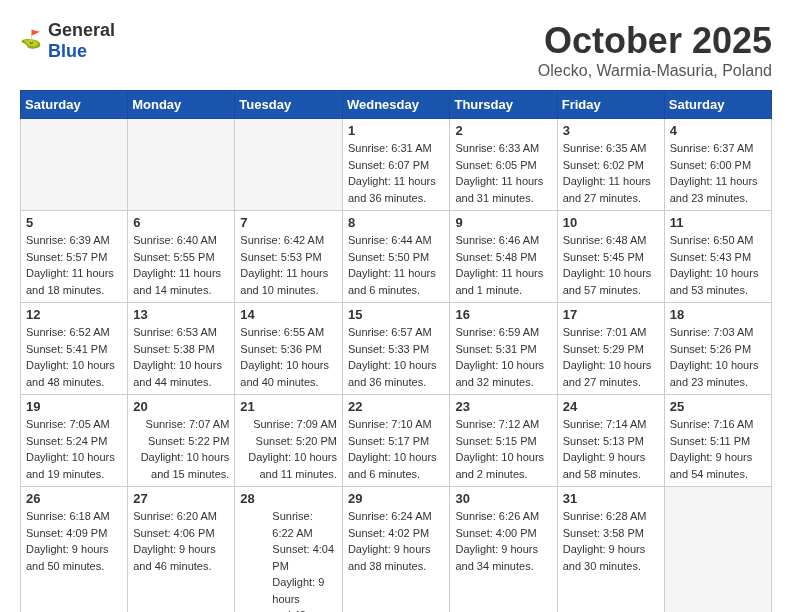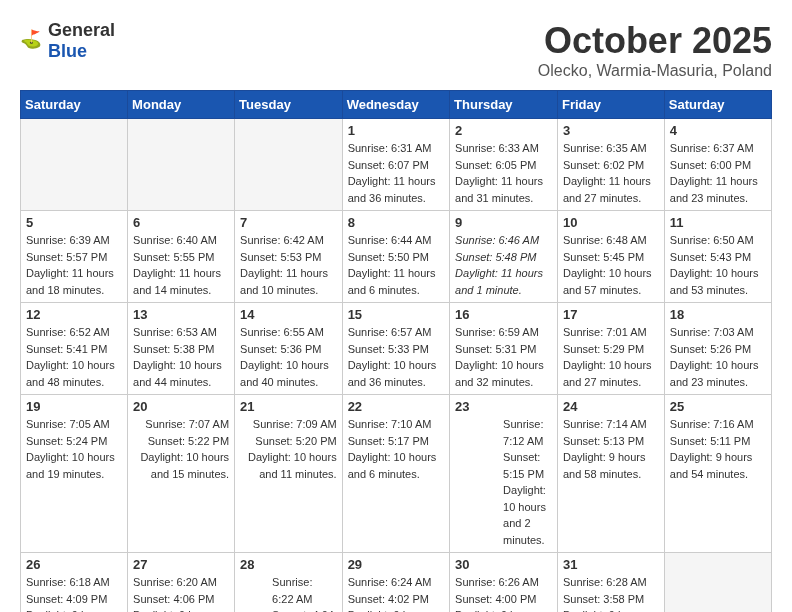--- a/index.html
+++ b/index.html
@@ -169,21 +169,21 @@
         </td>
         <td>
           <span class="day-number">8</span>
           <div class="day-info" style="white-space: pre-line;">Sunrise: 6:44 AM
 Sunset: 5:50 PM
 Daylight: 11 hours
 and 6 minutes.</div>
         </td>
         <td>
           <span class="day-number">9</span>
-          <div class="day-info" style="white-space: pre-line; font-style: italic;">Sunrise: 6:46 AM
+          <div class="day-info" style="white-space: pre-line;">Sunrise: 6:46 AM
 Sunset: 5:48 PM
 Daylight: 11 hours
 and 1 minute.</div>
         </td>
         <td>
           <span class="day-number">10</span>
           <div class="day-info" style="white-space: pre-line;">Sunrise: 6:48 AM
 Sunset: 5:45 PM
 Daylight: 10 hours
 and 57 minutes.</div>
@@ -271,21 +271,21 @@
         </td>
         <td>
           <span class="day-number">22</span>
           <div class="day-info" style="white-space: pre-line;">Sunrise: 7:10 AM
 Sunset: 5:17 PM
 Daylight: 10 hours
 and 6 minutes.</div>
         </td>
         <td>
           <span class="day-number">23</span>
-          <div class="day-info" style="white-space: pre-line; margin-left: 48px;">Sunrise: 7:12 AM
+          <div class="day-info" style="white-space: pre-line;">Sunrise: 7:12 AM
 Sunset: 5:15 PM
 Daylight: 10 hours
 and 2 minutes.</div>
         </td>
         <td>
           <span class="day-number">24</span>
           <div class="day-info" style="white-space: pre-line;">Sunrise: 7:14 AM
 Sunset: 5:13 PM
 Daylight: 9 hours
 and 58 minutes.</div>

